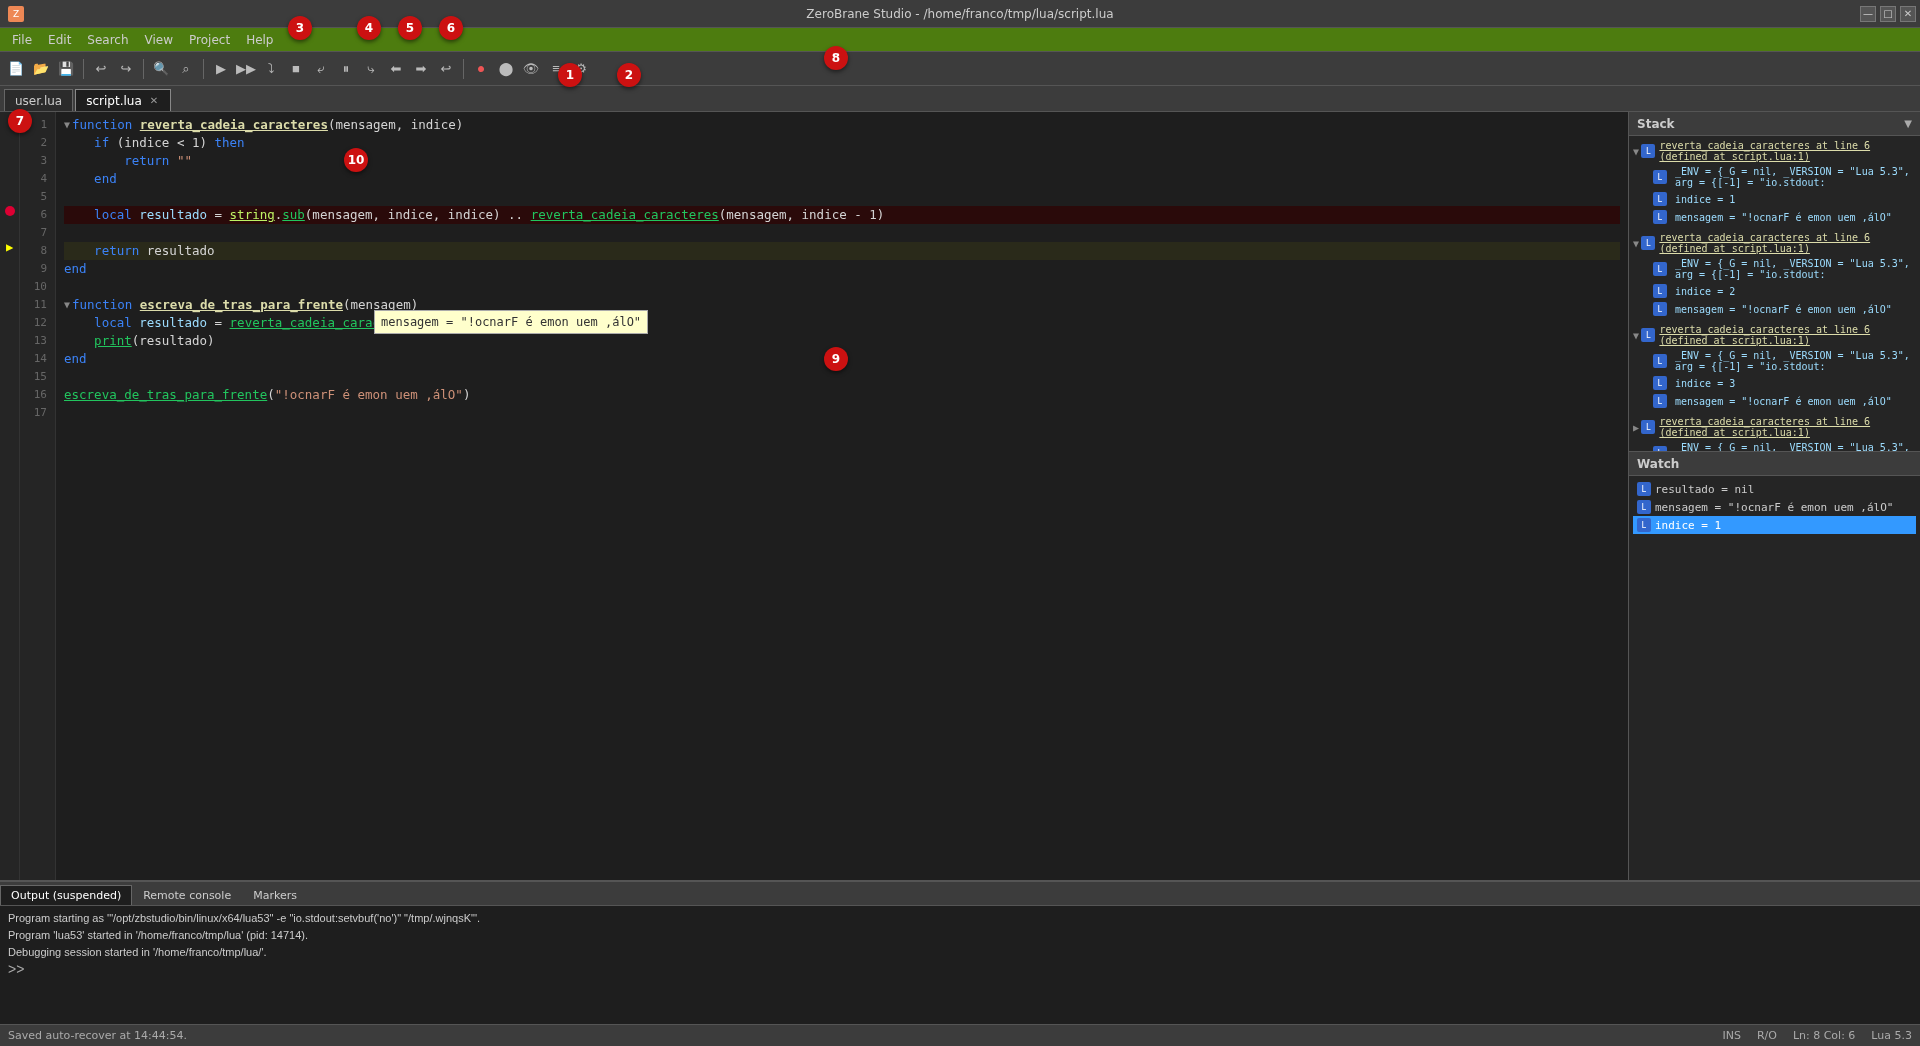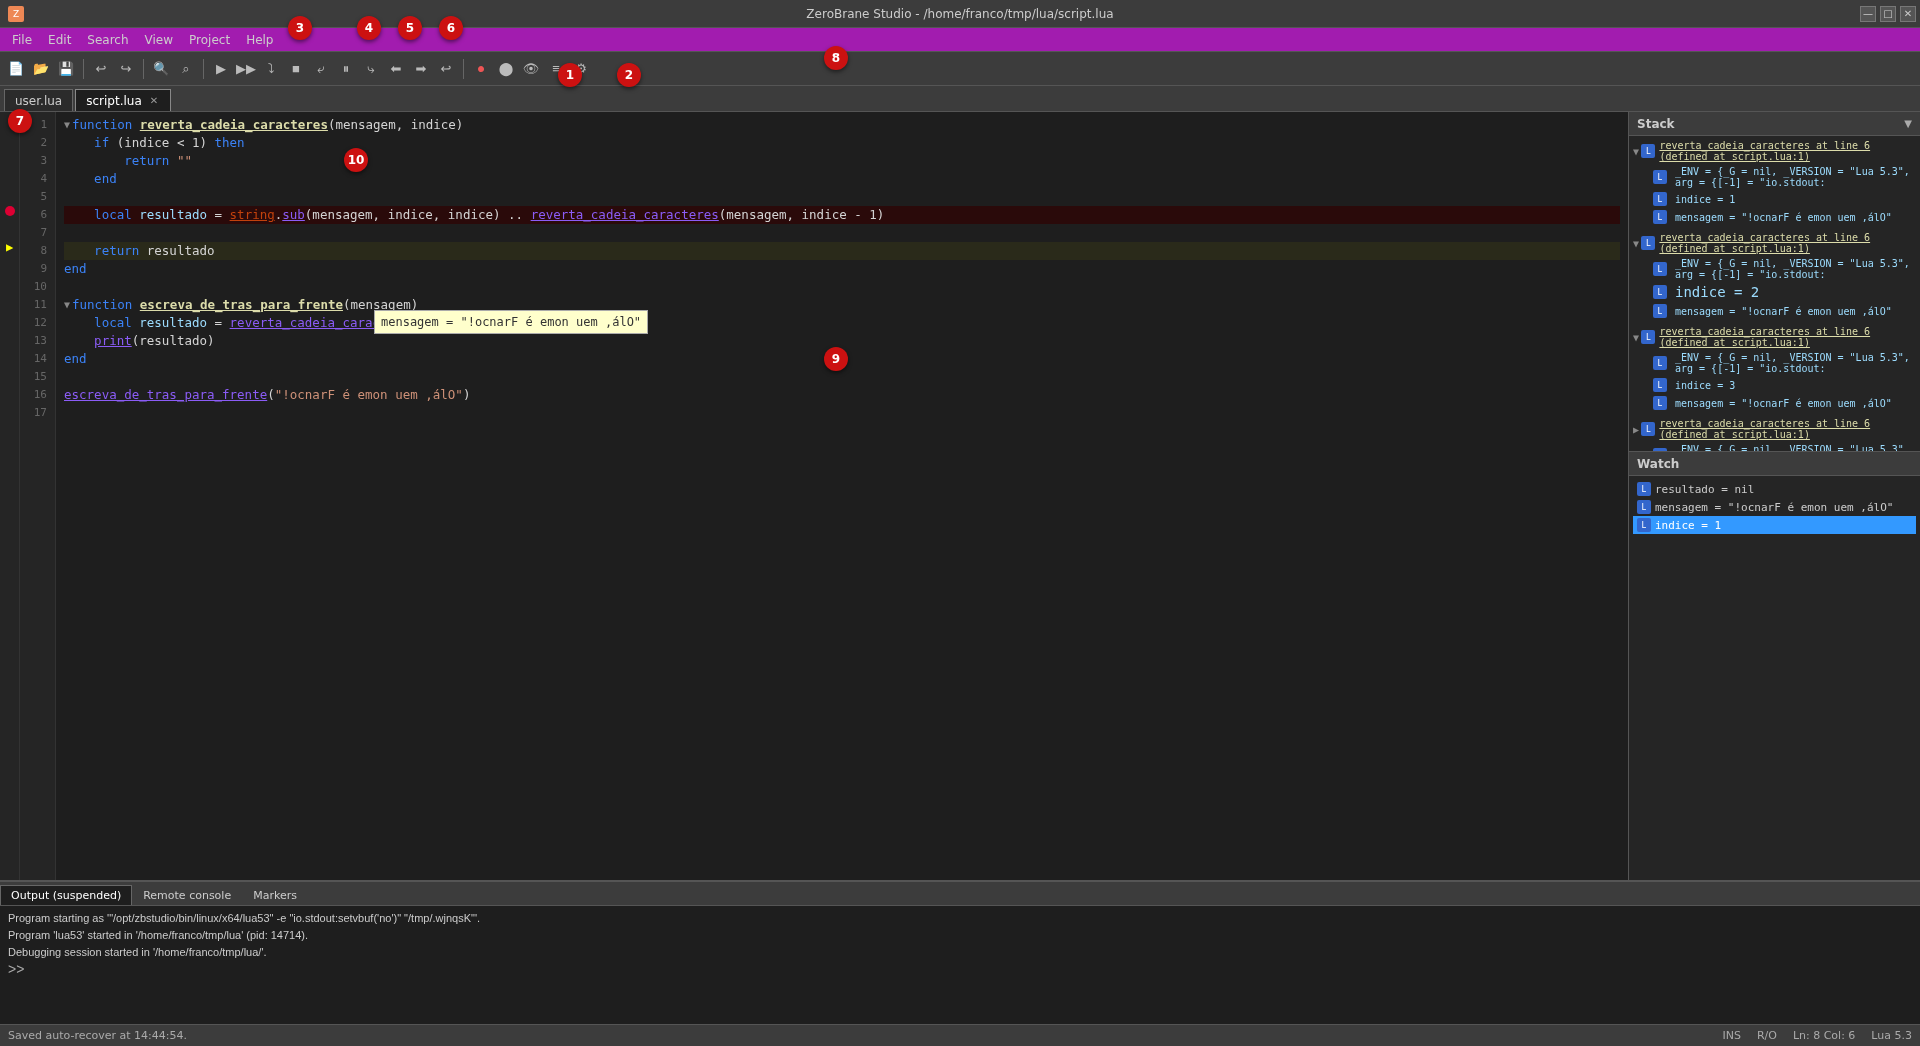--- a/index.html
+++ b/index.html
@@ -53,21 +53,21 @@
     .app-icon {
       width: 16px; height: 16px;
       background: #e85;
       border-radius: 2px;
       display: flex; align-items: center; justify-content: center;
       font-size: 9px; color: white;
     }
 
     
     .menu-bar {
-      background: #a21caf;
+      background: #4d7c0f;
       height: 24px;
       display: flex;
       align-items: center;
       border-bottom: 1px solid #555;
       padding-left: 4px;
     }
     .menu-item {
       padding: 2px 8px;
       color: #ccc;
       cursor: pointer;
@@ -182,24 +182,24 @@
       height: 18px;
       display: flex;
       align-items: center;
       white-space: pre;
       position: relative;
     }
 
     
     .kw { color: #3b82f6; }
     .fn { color: #dcdcaa; font-weight: bold; text-decoration: underline; }
-    .fn-underline { color: #8b5cf6; text-decoration: underline; text-align: center; }
+    .fn-underline { color: #22c55e; text-decoration: underline; text-align: center; }
     .str { color: #ce9178; }
     .var { color: #9cdcfe; }
-    .builtin { color: #c2410c; text-decoration: underline; }
+    .builtin { color: #bef264; text-decoration: underline; }
 
     
     .fold-icon {
       color: #888;
       font-size: 10px;
       margin-right: 2px;
       cursor: pointer;
     }
 
     
@@ -663,21 +663,21 @@
             <span class="stack-chevron">▼</span>
             <span class="stack-icon">L</span>
             <span class="stack-fn" style="font-size:10px;">reverta_cadeia_caracteres at line 6 (defined at script.lua:1)</span>
           </div>
           <div class="stack-item-sub">
             <span class="stack-icon">L</span>
             <span class="stack-text" style="font-size:10px;">_ENV = {_G = nil, _VERSION = "Lua 5.3", arg = {[-1] = "io.stdout:</span>
           </div>
           <div class="stack-item-sub">
             <span class="stack-icon">L</span>
-            <span class="stack-text" style="font-size:14px;">indice = 2</span>
+            <span class="stack-text" style="font-size:10px;">indice = 2</span>
           </div>
           <div class="stack-item-sub">
             <span class="stack-icon">L</span>
             <span class="stack-text" style="font-size:10px;">mensagem = "!ocnarF é emon uem ,álO"</span>
           </div>
         </div>
 
         <div class="stack-group">
           <div class="stack-item-main">
             <span class="stack-chevron">▼</span>

